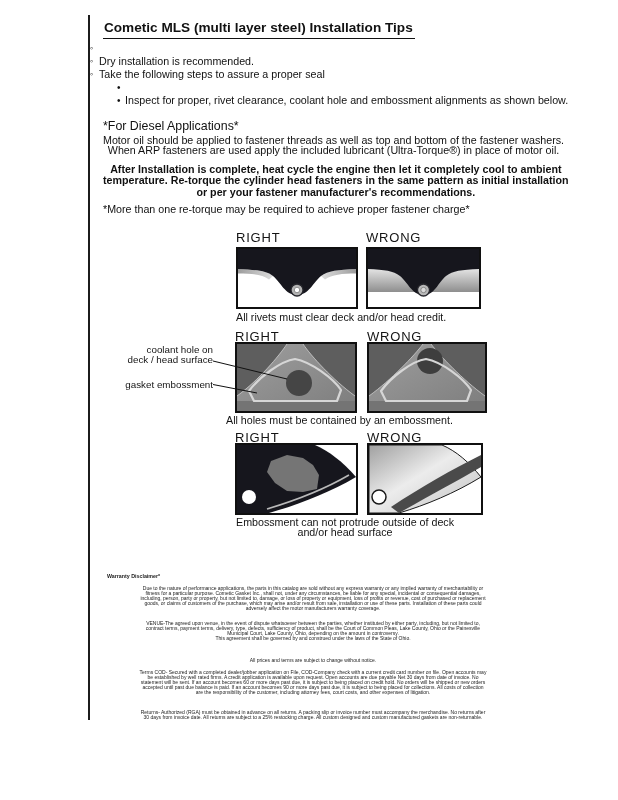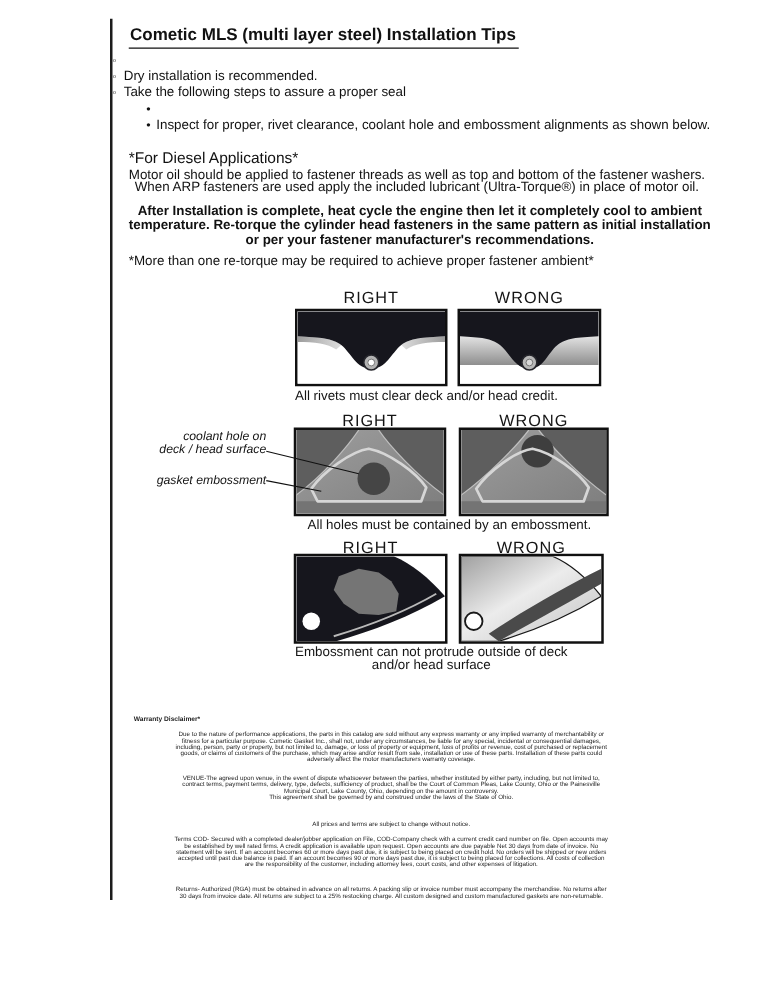--- a/index.html
+++ b/index.html
@@ -28,39 +28,39 @@
   .subbullet { margin-left:27px; }
   .subbullet .marker { width:8px; font-size:10px; }
 
   
   #diesel-h    { left:103px; top:119px; font-size:12.4px; font-weight:normal; }
   #diesel-p1   { left:103px; top:134.5px; font-size:10.7px; line-height:10.8px; }
   #diesel-p2   { left:103px; top:164px;  font-size:10.7px; line-height:11.4px;font-weight:bold; }
   #diesel-note { left:103px; top:202.5px; font-size:10.7px; }
 
   
-  .fig-label { font-size:13px; letter-spacing:0.8px; text-align:center; color:#141414; }
+  .fig-label { font-size:13px; letter-spacing:0.8px; color:#141414; }
   .fig-box   { border:2px solid #101010; background:#fff; overflow:hidden; }
   .fig-box svg { display:block; }
   .fig-caption { font-size:10.7px; line-height:10.8px; color:#141414; }
 
   
   #f1-right-label { left:236px; top:230px; width:122px; }
   #f1-wrong-label { left:366px; top:230px; width:115px; }
   #f1-box-r { left:236px; top:247px; width:122px; height:62px; }
   #f1-box-w { left:366px; top:247px; width:115px; height:62px; }
   #f1-caption { left:236px; top:311.5px; }
 
   
   #f2-right-label { left:235px; top:329px; width:122px; }
   #f2-wrong-label { left:367px; top:329px; width:120px; }
   #f2-box-r { left:235px; top:342px; width:122px; height:71px; }
   #f2-box-w { left:367px; top:342px; width:120px; height:71px; }
-  #f2-caption { left:246px; top:414.5px;text-align:right; }
-  .callout { left:96px; width:117px; text-align:right; font-size:9.8px; line-height:10.2px; color:#141414;font-style:italic; }
+  #f2-caption { left:226px; top:414.5px;text-align:right; }
+  .callout { left:96px; width:117px; text-align:right; font-size:9.8px; line-height:10.2px; color:#141414; }
   #f2-callout1 { top:345px; }
   #f2-callout2 { top:379.5px; }
   #f2-lines { left:210px; top:352px; pointer-events:none; }
 
   
   #f3-right-label { left:235px; top:430px; width:123px; }
   #f3-wrong-label { left:367px; top:430px; width:116px; }
   #f3-box-r { left:235px; top:443px; width:123px; height:72px; }
   #f3-box-w { left:367px; top:443px; width:116px; height:72px; }
   #f3-caption { left:236px; top:516.5px; }
@@ -106,21 +106,21 @@
       <span>Inspect for proper, rivet clearance, coolant hole and embossment alignments as shown below.</span>
     </div>
   </div>
 
   <div id="diesel-h" class="abs">*For Diesel Applications*</div>
   <div id="diesel-p1" class="abs ml">Motor oil should be applied to fastener threads as well as top and bottom of the fastener washers.
 When ARP fasteners are used apply the included lubricant (Ultra-Torque®) in place of motor oil.</div>
   <div id="diesel-p2" class="abs ml">After Installation is complete, heat cycle the engine then let it completely cool to ambient
 temperature. Re-torque the cylinder head fasteners in the same pattern as initial installation
 or per your fastener manufacturer's recommendations.</div>
-  <div id="diesel-note" class="abs">*More than one re-torque may be required to achieve proper fastener ambient*</div>
+  <div id="diesel-note" class="abs">*More than one re-torque may be required to achieve proper fastener charge*</div>
 
   <div id="f1-right-label" class="abs fig-label">RIGHT</div>
   <div id="f1-wrong-label" class="abs fig-label">WRONG</div>
 
   <div id="f1-box-r" class="abs fig-box">
     <svg width="118" height="58" viewBox="0 0 118 58" preserveAspectRatio="none">
       <defs>
         <linearGradient id="sl1" x1="0" y1="0" x2="1" y2="0">
           <stop offset="0" stop-color="#9c9c9c"></stop>
             <stop offset="1" stop-color="#dedede"></stop>

